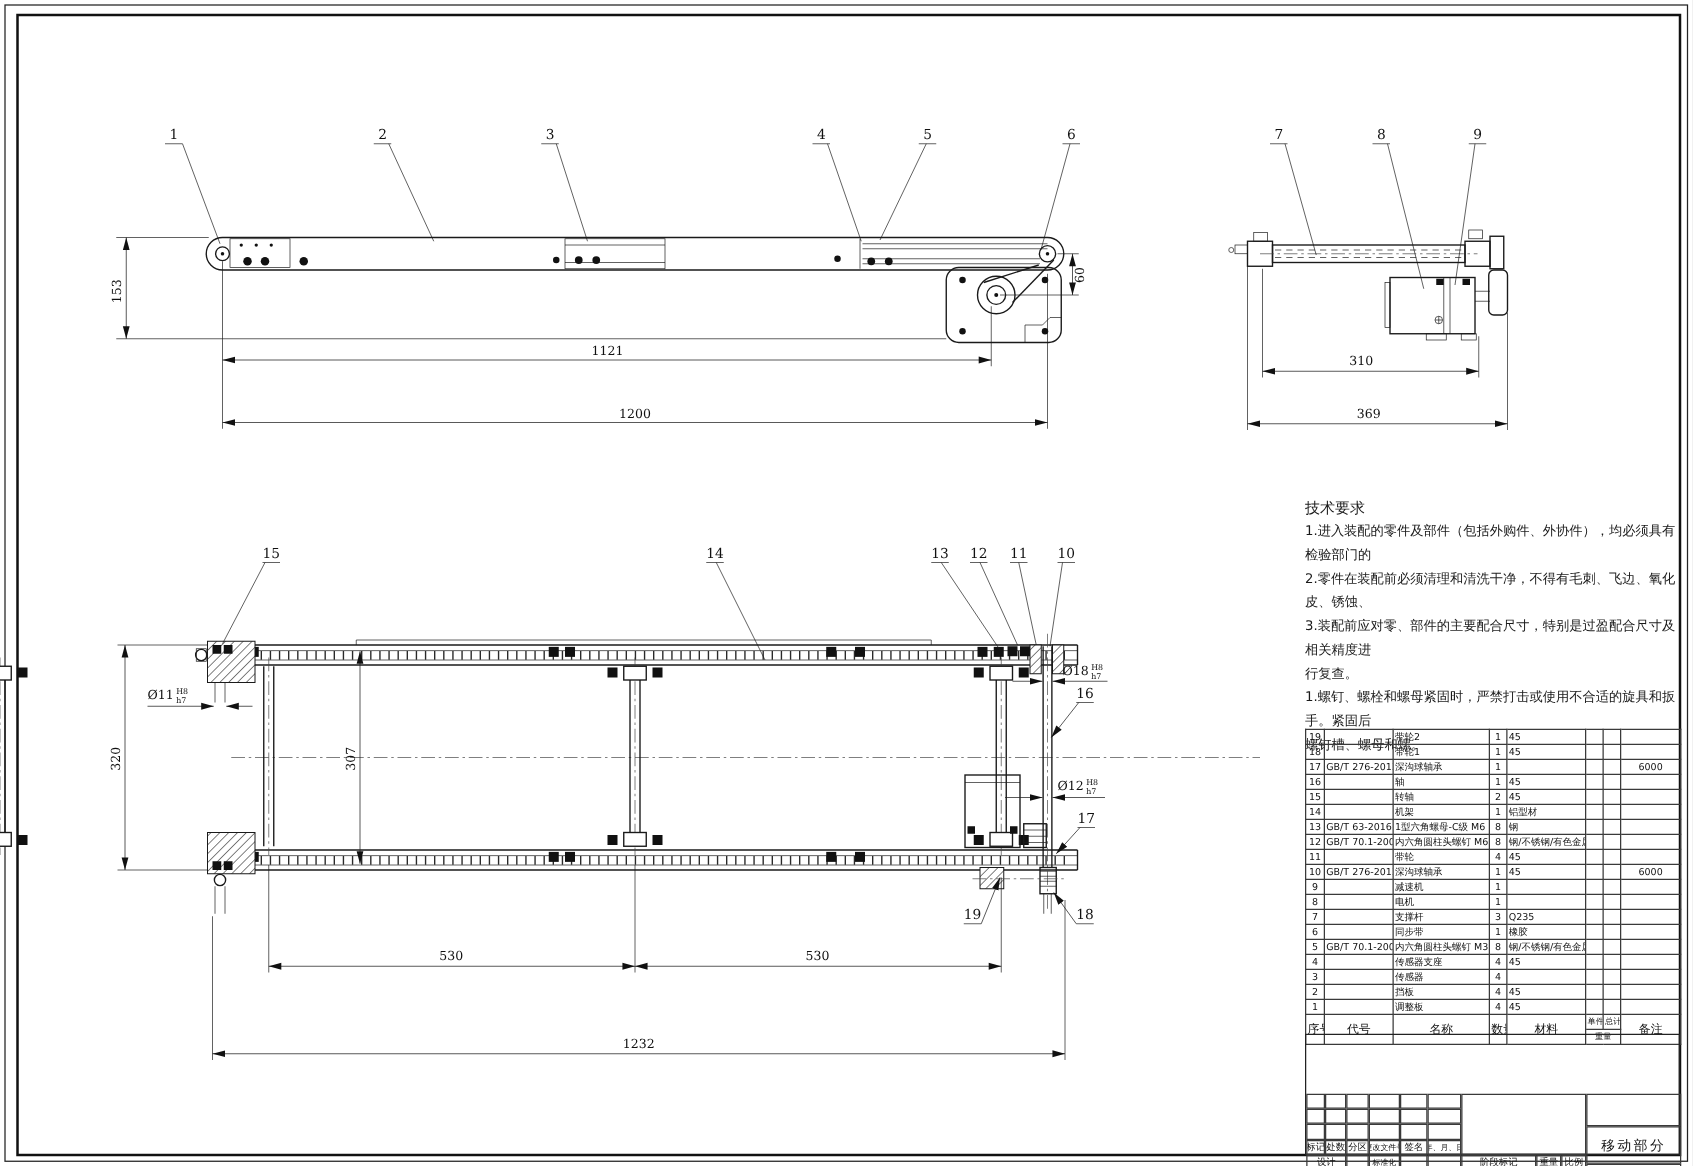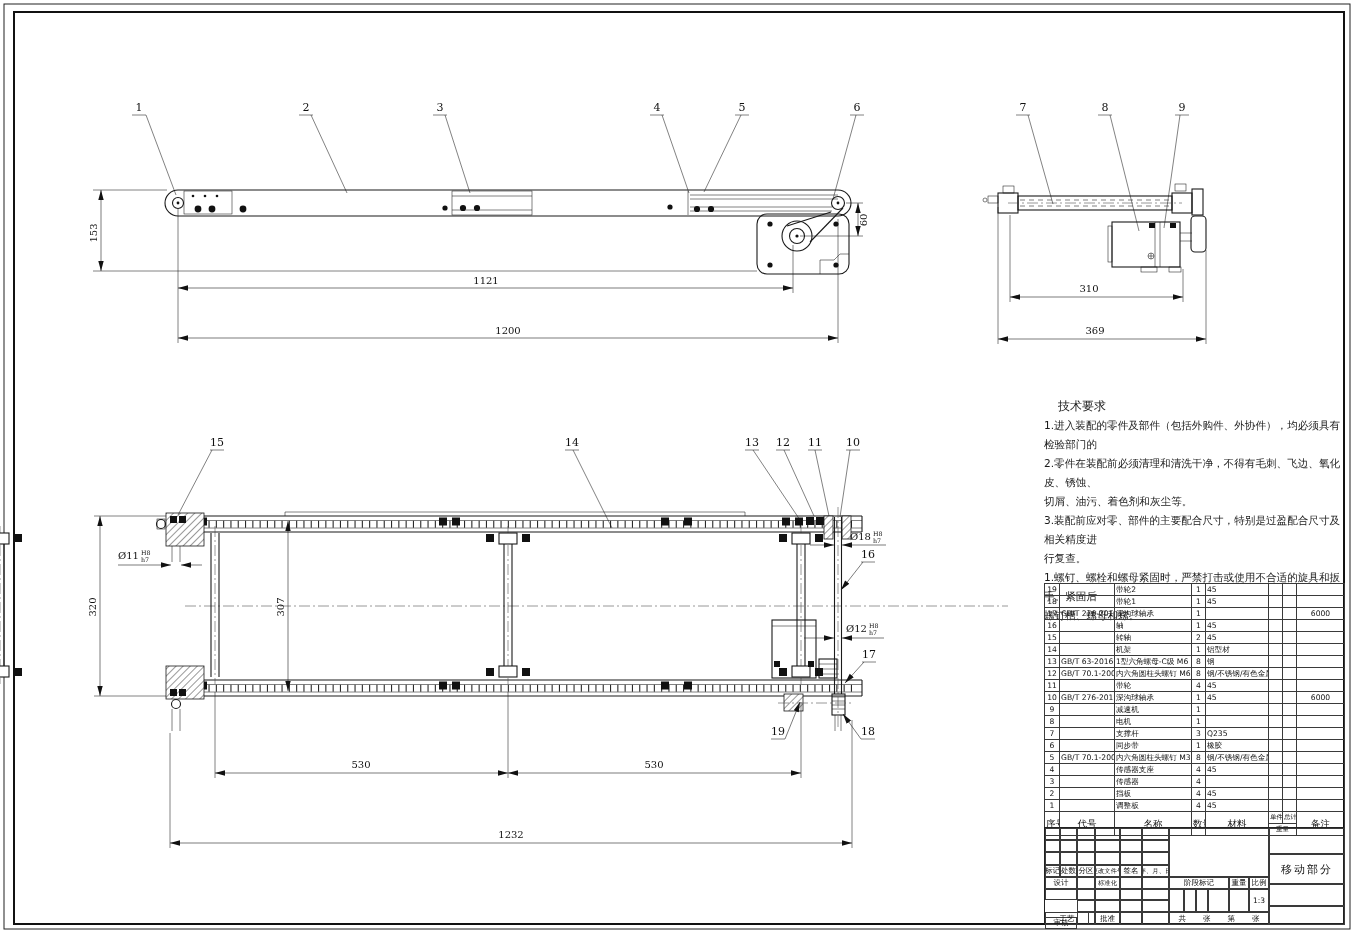--- a/index.html
+++ b/index.html
@@ -14,34 +14,34 @@
   .tick{stroke:#2a2a2a;stroke-width:7;stroke-dasharray:1.1 6.2;fill:none}
   .fl{fill:#111;stroke:none}
   .hat{fill:url(#hat);stroke:#1a1a1a;stroke-width:0.8}
   text.dim{font:10px "DejaVu Serif",serif;fill:#111;text-anchor:middle}
   text.dimL{font:10px "DejaVu Serif",serif;fill:#111;text-anchor:start}
   text.co{font:11px "DejaVu Serif",serif;fill:#111;text-anchor:middle}
   text.tol{font:6.3px "DejaVu Serif",serif;fill:#111;text-anchor:start}
 
   .tech{position:absolute;left:1044px;top:396px;width:302px;font-size:10.6px;
         line-height:19px;color:#1a1a1a;}
-  .tech .t-title{margin-left:14px;font-size:12px;line-height:20px;}
+  .tech .t-title{font-size:12px;line-height:20px;}
 
   table.parts{position:absolute;left:1044px;top:583px;width:300px;height:244px;
       border-collapse:collapse;table-layout:fixed;border:1.5px solid #222;}
   table.parts td{border:1px solid #3a3a3a;font-size:7.6px;line-height:1;padding:0 1px;
       overflow:hidden;white-space:nowrap;color:#111;height:11px;}
   table.parts td.c{text-align:center}
   table.parts .hdr td{font-size:9.5px;text-align:center;}
 
   .tblock{position:absolute;left:1044px;top:827px;width:300px;height:97px;
       border:1.5px solid #222;box-sizing:border-box;}
   .tb-cell{position:absolute;border:1px solid #3a3a3a;box-sizing:border-box;
       display:flex;align-items:center;justify-content:center;font-size:7.5px;
-      overflow:hidden;white-space:nowrap;color:#111;}
+      overflow:hidden;white-space:nowrap;color:#111;margin-top:47px;}
   .tb-cell.small{font-size:6.3px;}
   .tb-cell.big{font-size:11px;letter-spacing:2px;}
   .tb-cell.sheets{justify-content:space-around;}
 </style>
 </head>
 <body>
 
 <div class="sheet">
 
 <svg width="1354" height="933" viewBox="0 0 1354 933">
@@ -368,21 +368,20 @@
     <line class="dm" x1="785" y1="739" x2="800" y2="702" marker-end="url(#arr)"></line>
   </g>
 </svg>
 
 
 <div class="tech">
   <div class="t-title">技术要求</div>
   <div>
         <div>1.进入装配的零件及部件（包括外购件、外协件），均必须具有检验部门的</div>
         <div>2.零件在装配前必须清理和清洗干净，不得有毛刺、飞边、氧化皮、锈蚀、</div>
-        <div>切屑、油污、着色剂和灰尘等。</div>
         <div>3.装配前应对零、部件的主要配合尺寸，特别是过盈配合尺寸及相关精度进</div>
         <div>行复查。</div>
         <div>1.螺钉、螺栓和螺母紧固时，严禁打击或使用不合适的旋具和扳手。紧固后</div>
         <div>螺钉槽、螺母和螺。</div>
       </div>
 </div>
 
 
 <table class="parts">
   <colgroup>

